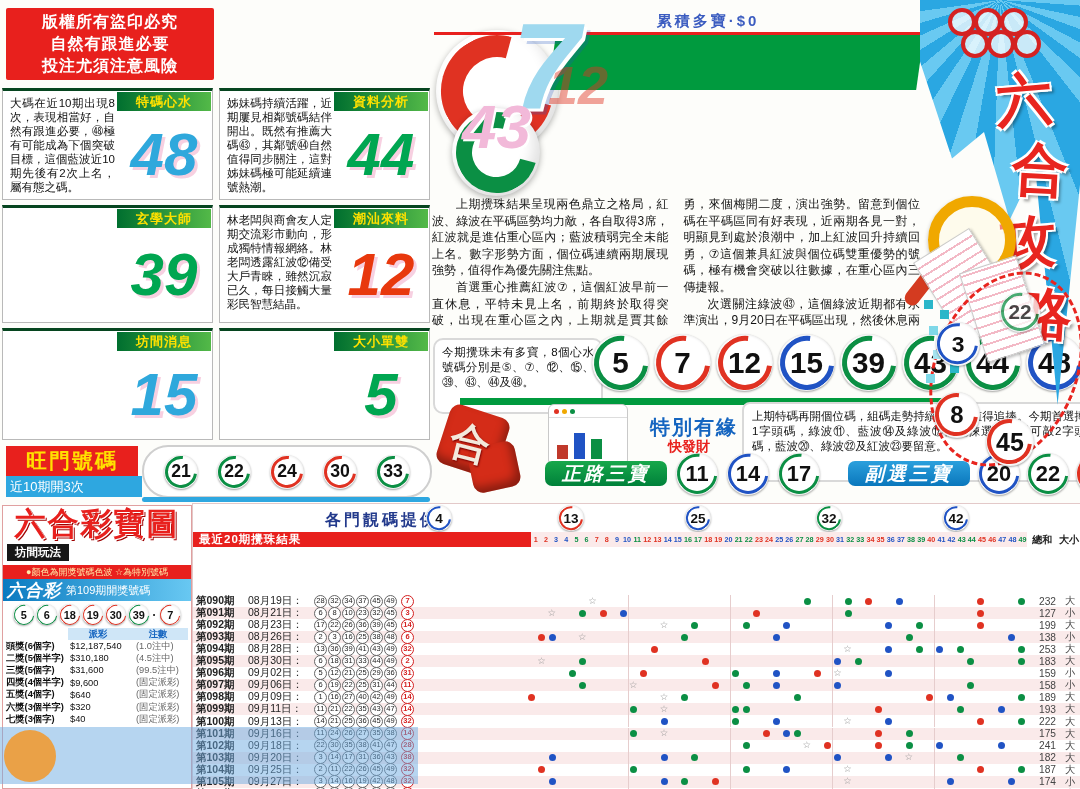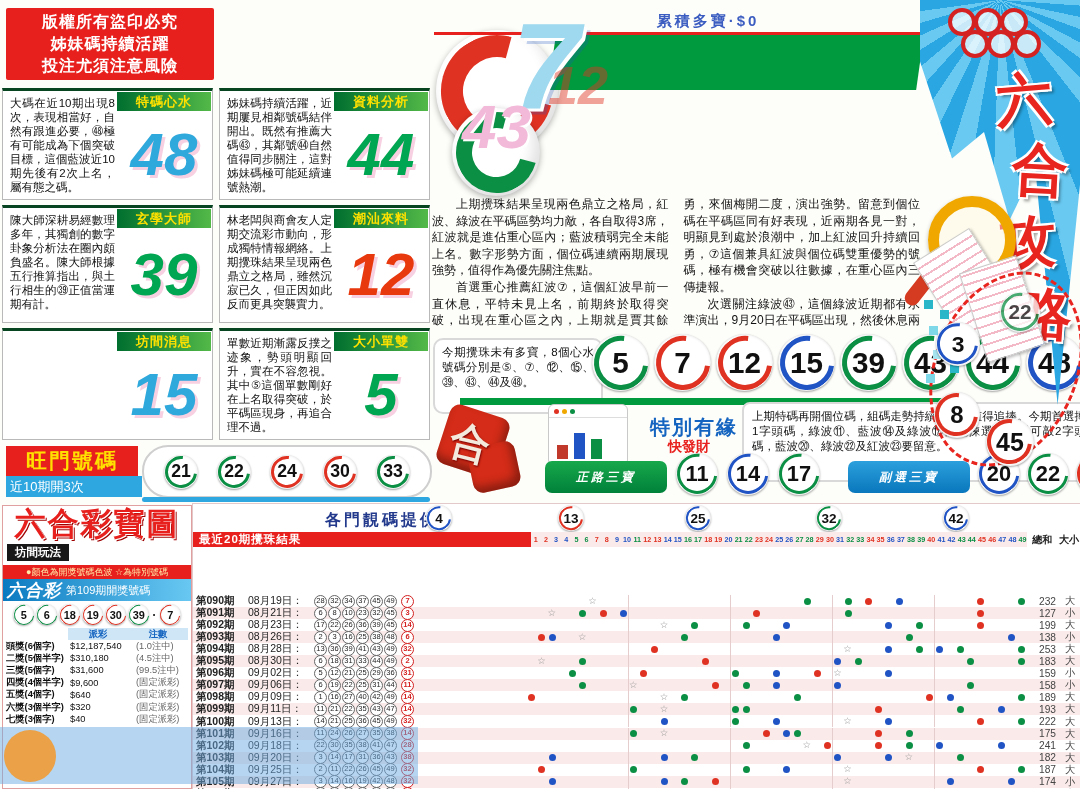--- a/index.html
+++ b/index.html
@@ -79,22 +79,22 @@
                transform:rotate(14deg);text-shadow:1px 1px 2px #700;}
   .browser{left:548px;top:404px;width:78px;height:60px;background:#fff;border:1px solid #c9c9c9;border-radius:6px;}
   .browser .bar{height:12px;border-bottom:1px solid #ddd;display:flex;align-items:center;gap:3px;padding-left:5px;}
   .browser .bar i{width:5px;height:5px;border-radius:50%;display:block;}
   .browser .cols{position:absolute;left:8px;bottom:6px;display:flex;align-items:flex-end;gap:6px;}
   .browser .cols i{display:block;width:11px;}
   .fate-title{left:650px;top:414px;font-size:20px;font-weight:900;color:#1565c0;letter-spacing:2px;z-index:2;}
   .fate-sub{left:668px;top:438px;font-size:14px;font-weight:bold;color:#e8201d;z-index:2;}
   .fate-box{left:742px;top:402px;width:334px;height:66px;border:2px solid #d9d9d9;border-radius:8px;
             background:#fff;padding:5px 8px;font-size:11.5px;line-height:15px;text-align:justify;}
-  .way-bar{height:32px;display:flex;align-items:center;justify-content:center;color:#fff;
-           font-size:12px;font-weight:900;font-style:italic;letter-spacing:3px;border-radius:7px;}
+  .way-bar{height:25px;display:flex;align-items:center;justify-content:center;color:#fff;
+           font-size:19px;font-weight:900;font-style:italic;letter-spacing:3px;border-radius:7px;}
   .way-main{left:545px;top:461px;width:122px;background:linear-gradient(180deg,#17a84b,#00813a);}
   .way-alt{left:848px;top:461px;width:122px;background:linear-gradient(180deg,#2ba0dd,#0a77bc);}
   .way-balls-main{left:676px;top:453px;display:flex;gap:9px;}
   .way-balls-alt{left:978px;top:453px;display:flex;gap:7px;}
 
   
   .banner{left:920px;top:0;width:160px;height:480px;z-index:5;}
   .rays{position:absolute;left:0;top:0;width:160px;height:440px;
         background:repeating-conic-gradient(from 150deg at 50% 0%,#2aa7e2 0 8deg,#69c9f1 8deg 16deg);
         clip-path:polygon(0 0,100% 0,100% 42%,86% 92%,72% 38%,56% 50%,40% 30%,20% 36%,0 14%);}
@@ -172,31 +172,31 @@
   .wm-text{left:62px;top:731px;font-size:40px;font-weight:900;font-style:italic;color:#fff;z-index:52;
            text-shadow:1px 2px 3px rgba(0,60,120,.5);letter-spacing:2px;}
 </style>
 </head>
 <body>
 
 <div class="page">
 
   <div class="abs warning">
     <span>版權所有盜印必究</span>
-    <span>姊妹碼持續活躍</span>
+    <span>自然有跟進必要</span>
     <span>投注尤須注意風險</span>
   </div>
 
   <div class="abs tips" id="tips-grid">
       <div class="tip"><div class="tip-head">特碼心水</div><div class="tip-num" style="color: rgb(47, 168, 220);">48</div><span>大碼在近10期出現8次，表現相當好，自然有跟進必要，㊽極有可能成為下個突破目標，這個藍波近10期先後有2次上名，屬有態之碼。</span></div>
       <div class="tip"><div class="tip-head">資料分析</div><div class="tip-num" style="color: rgb(0, 166, 81);">44</div><span>姊妹碼持續活躍，近期屢見相鄰號碼結伴開出。既然有推薦大碼㊸，其鄰號㊹自然值得同步關注，這對姊妹碼極可能延續連號熱潮。</span></div>
-      <div class="tip"><div class="tip-head">玄學大師</div><div class="tip-num" style="color: rgb(0, 166, 81);">39</div><span>陳大師深耕易經數理多年，其獨創的數字卦象分析法在圈內頗負盛名。陳大師根據五行推算指出，與土行相生的㊴正值當運期有計。</span></div>
-      <div class="tip"><div class="tip-head">潮汕來料</div><div class="tip-num" style="color: rgb(232, 56, 13);">12</div><span>林老闆與商會友人定期交流彩市動向，形成獨特情報網絡。上期攪珠結果呈現兩色鼎立之格局，雖然沉寂已久，但正因如此反而更具突襲實力。</span></div>
+      <div class="tip"><div class="tip-head">玄學大師</div><div class="tip-num" style="color: rgb(0, 166, 81);">39</div></div>
+      <div class="tip"><div class="tip-head">潮汕來料</div><div class="tip-num" style="color: rgb(232, 56, 13);">12</div><span>林老闆與商會友人定期交流彩市動向，形成獨特情報網絡。林老闆透露紅波⑫備受大戶青睞，雖然沉寂已久，每日接觸大量彩民智慧結晶。</span></div>
       <div class="tip"><div class="tip-head">坊間消息</div><div class="tip-num" style="color: rgb(47, 168, 220);">15</div></div>
-      <div class="tip"><div class="tip-head">大小單雙</div><div class="tip-num" style="color: rgb(0, 166, 81);">5</div><span>單數近期漸露反撲之迹象，勢頭明顯回升，實在不容忽視。其中⑤這個單數剛好在上名取得突破，於平碼區現身，再追合理不過。</span></div>
+      <div class="tip"><div class="tip-head">大小單雙</div><div class="tip-num" style="color: rgb(0, 166, 81);">5</div></div>
     </div>
 
   <div class="abs hot-label">旺門號碼</div>
   <div class="abs hot-sub">近10期開3次</div>
   <div class="abs hot-pill">
       <span class="ball" style="height: 34px; width: 34px; font-size: 17.68px; --c: #0b8f44;">
         <i>21</i>
       </span>
       <span class="ball" style="height: 34px; width: 34px; font-size: 17.68px; --c: #0b8f44;">
         <i>22</i>

